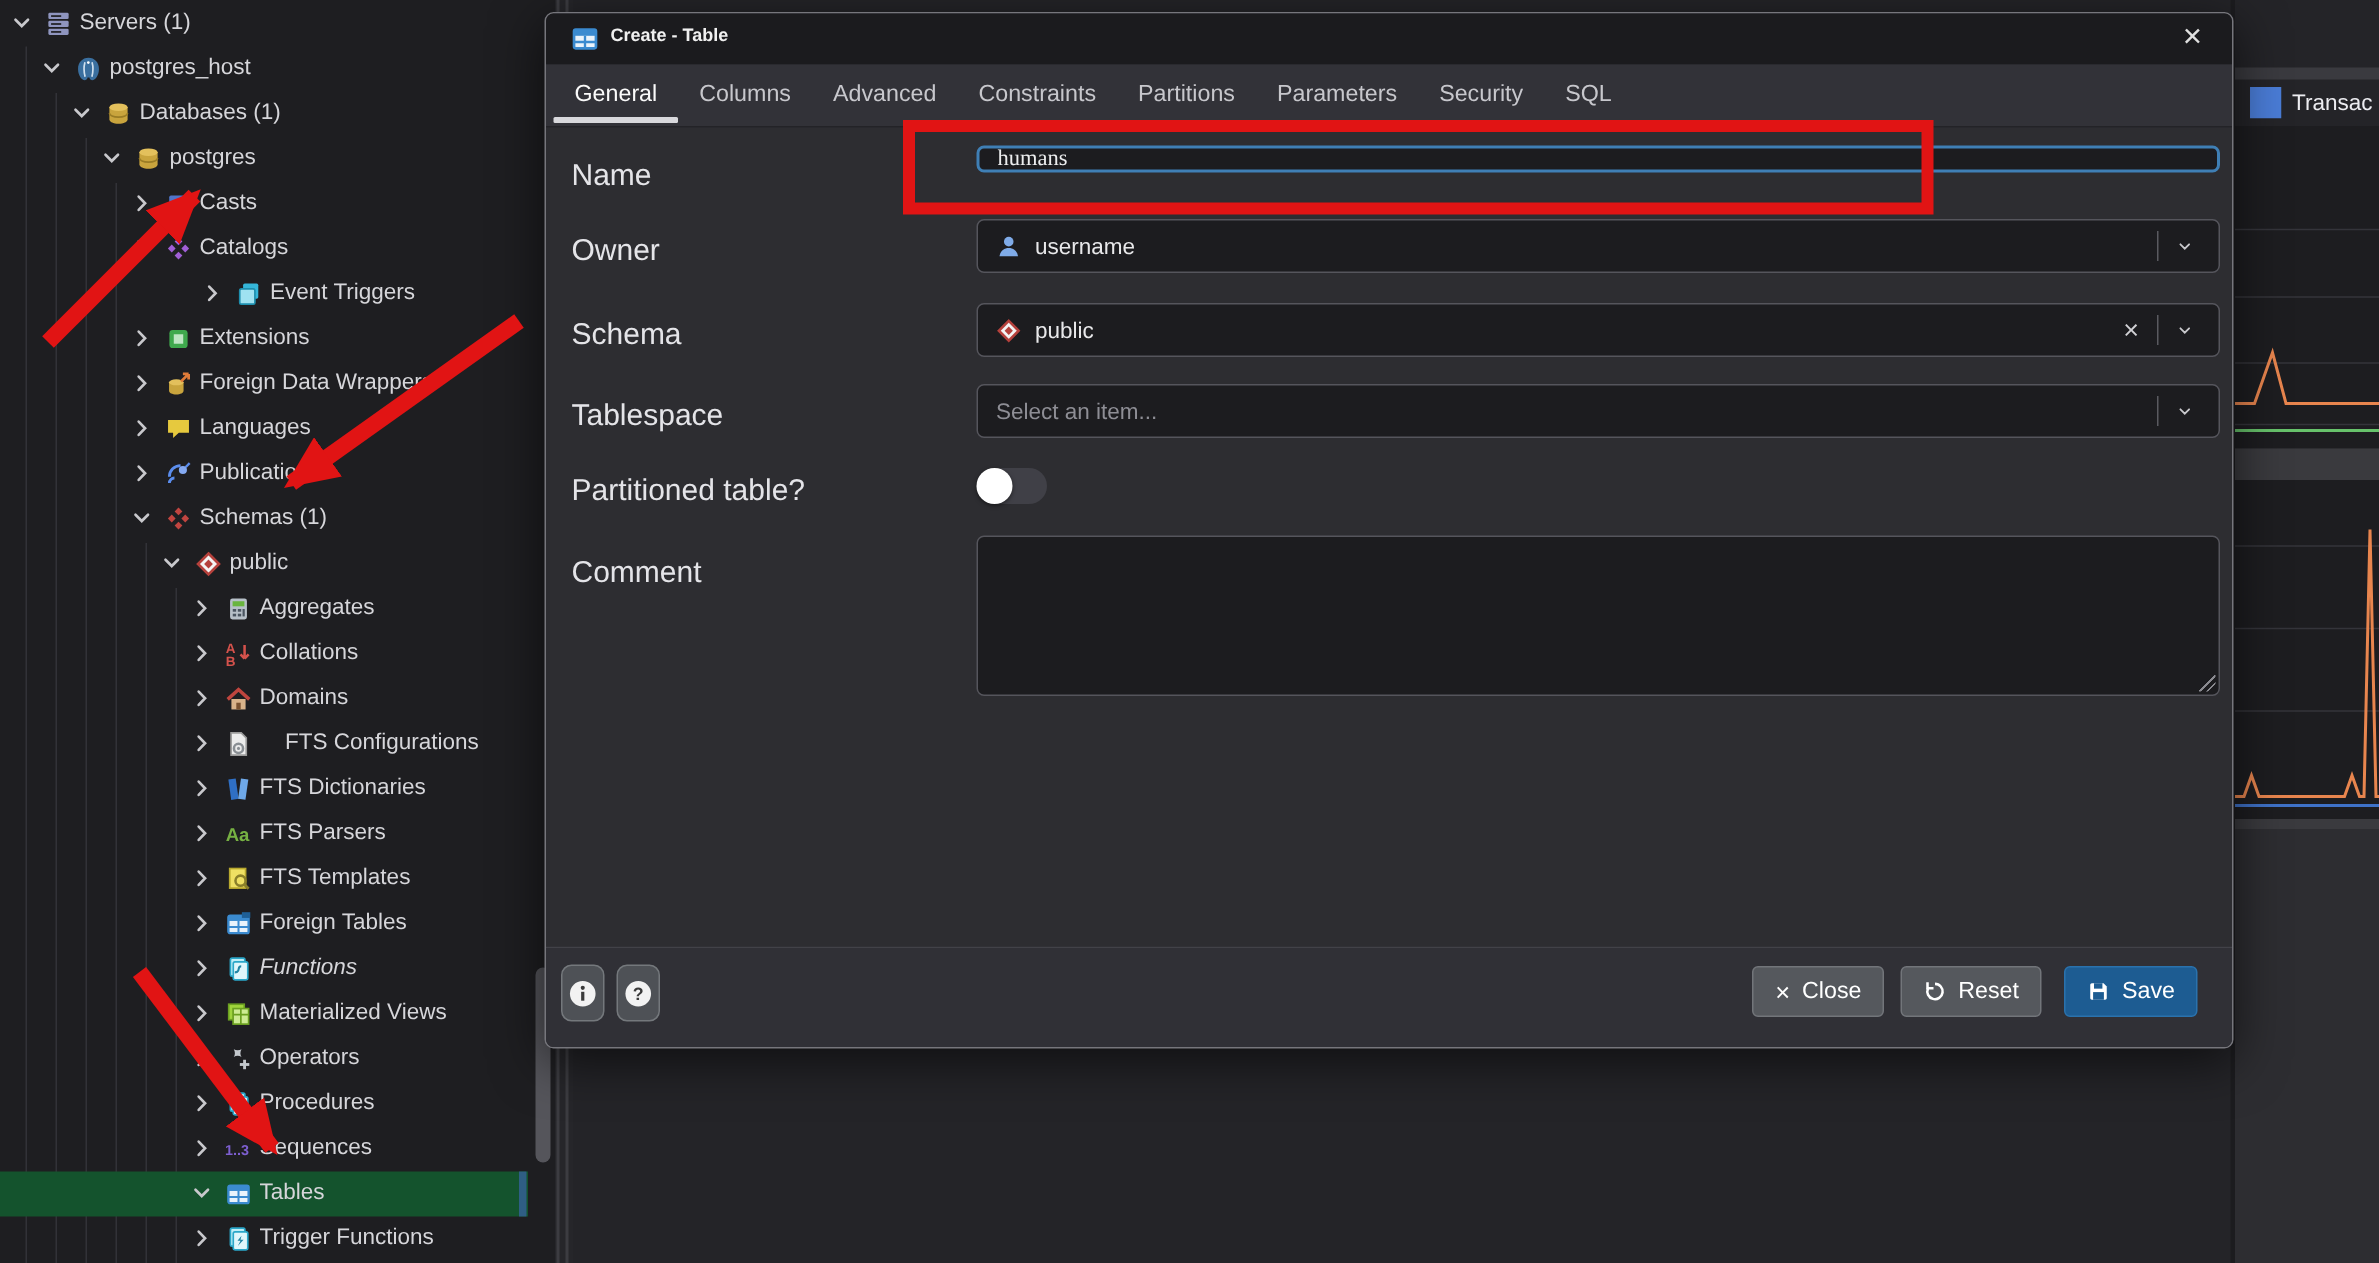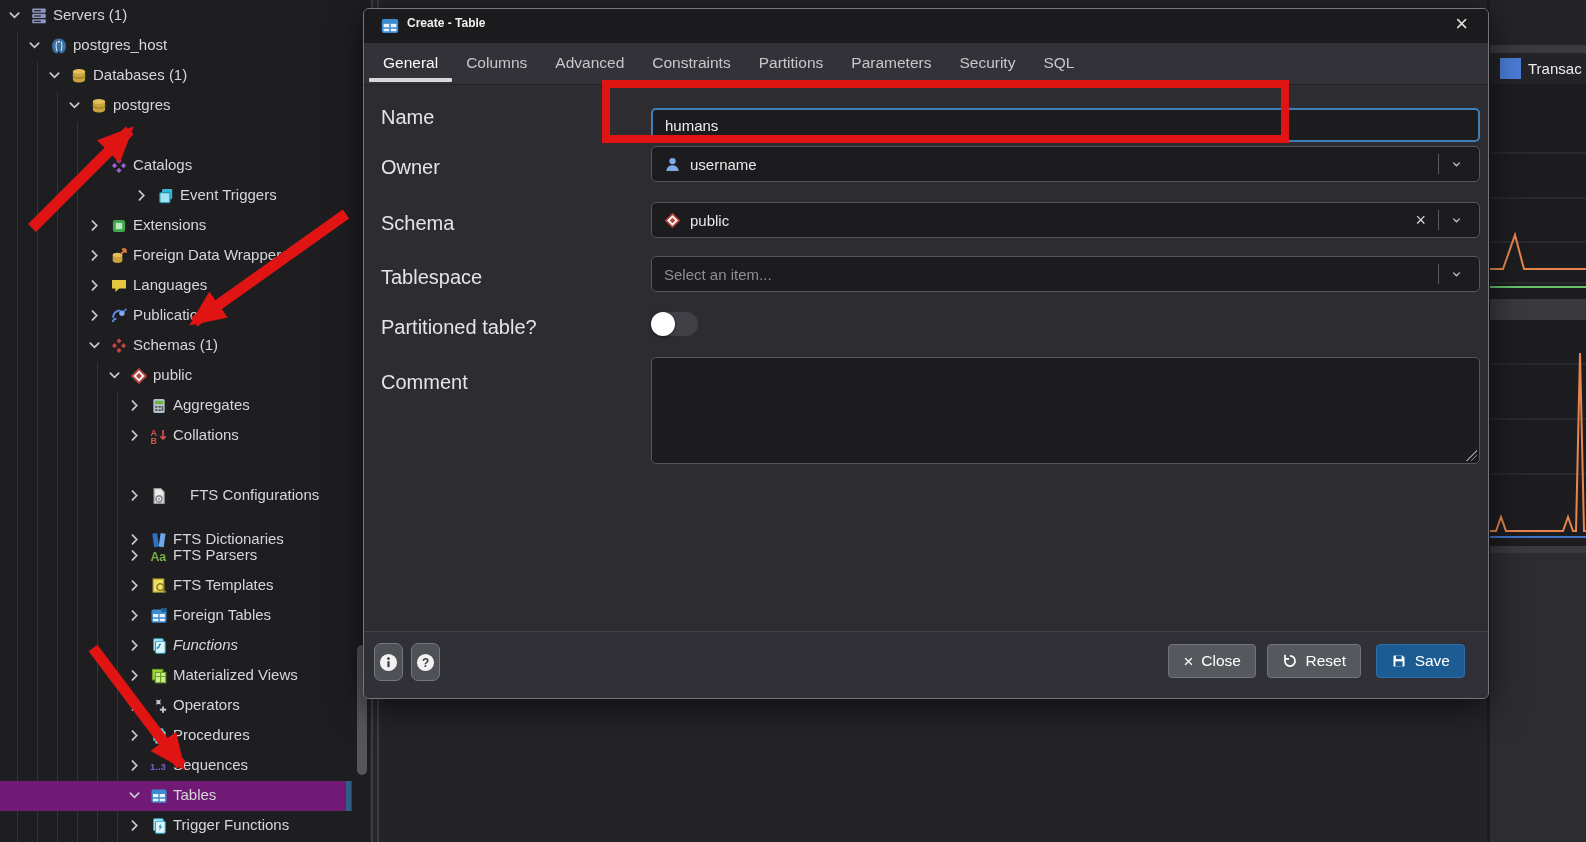--- a/index.html
+++ b/index.html
@@ -6,21 +6,21 @@
   body{
     width:1586px;height:842px;position:relative;overflow:hidden;
     background:#242428;font-family:"Liberation Sans","DejaVu Sans",sans-serif;
     -webkit-font-smoothing:antialiased;
   }
   .abs{position:absolute;}
   
   #sidebar{left:0;top:0;width:370px;height:842px;background:#1e1e21;}
   .guide{position:absolute;width:1px;background:#323238;}
   .tree-row{position:absolute;left:0;width:352px;height:30px;}
-  .tree-row.selected{background:#701a75;}
+  .tree-row.selected{background:#14532d;}
   .tree-row.selected::after{content:"";position:absolute;right:1px;top:0;bottom:0;width:5px;background:#2f5e84;}
   .tree-chevron{position:absolute;top:8px;width:13px;height:13px;}
   .tree-icon{position:absolute;top:6px;width:18px;height:18px;}
   .tree-icon svg,.tree-chevron svg{display:block;width:100%;height:100%;}
   .tree-label{position:absolute;top:5px;font-size:15px;color:#d6d6da;white-space:nowrap;}
   #sb-thumb{left:357px;top:645px;width:10px;height:130px;background:#55555b;border-radius:5px;}
   #splitter{left:370px;top:0;width:12px;height:842px;background:#26262a;}
   #splitter::before,#splitter::after{content:"";position:absolute;top:0;bottom:0;width:2px;background:#3c3c41;}
   #splitter::before{left:1px;} #splitter::after{left:7px;}
   
@@ -30,21 +30,21 @@
   #dlg-title-icon{left:17px;top:8px;width:18px;height:18px;}
   #dlg-title{left:43px;top:7px;font-size:12px;font-weight:bold;color:#f0f0f0;}
   #dlg-close{right:14px;top:2px;font-size:22px;color:#e0e0e0;cursor:pointer;padding:0 6px;}
   #tabbar{left:0;top:34px;right:0;height:42px;background:#323238;border-bottom:1px solid #232327;padding-left:5px;box-sizing:border-box;}
   .tab{display:inline-block;padding:0 14px;line-height:39px;font-size:15.5px;color:#c7c7cc;position:relative;cursor:pointer;}
   .tab.active{color:#fafafa;}
   .tab.active::after{content:"";position:absolute;left:0;right:0;bottom:0;height:4px;background:#d8d8dc;border-radius:1px;}
   .fld-label{position:absolute;left:17px;font-size:20px;color:#e4e4e8;}
   .fld{position:absolute;left:287px;width:829px;background:#1c1c1f;border:1px solid #55555c;
     border-radius:5px;color:#e8e8ea;font-size:15px;display:flex;align-items:center;box-sizing:border-box;}
-  #f-name{top:99px;height:34px;border:2px solid #3f7fb5;}
+  #f-name{top:88px;height:18px;border:2px solid #3f7fb5;font-family:Liberation Serif, serif;}
   #f-name input{flex:1;background:transparent;border:0;outline:0;color:#ecedee;font-size:15px;padding:0 12px;font-family:inherit;}
   .selrow{height:36px;padding:0 8px 0 12px;}
   #f-owner{top:137px;} #f-schema{top:193px;} #f-tablespace{top:247px;}
   .sel-icon{width:17px;height:17px;margin-right:9px;flex:0 0 auto;}
   .sel-icon svg{display:block;width:100%;height:100%;}
   .sel-value{flex:1;white-space:nowrap;overflow:hidden;}
   .placeholder{color:#8e8e95;}
   .sel-clear{color:#d2d2d6;font-size:18px;padding:0 10px;cursor:pointer;}
   .sel-sep{width:1px;height:20px;background:#5a5a60;margin:0 2px;}
   .sel-caret{width:30px;display:flex;justify-content:center;cursor:pointer;}
@@ -153,20 +153,34 @@
       </span>
       <span class="tree-icon" style="left: 90px;">
         <svg viewBox="0 0 16 16" xmlns="http://www.w3.org/2000/svg">
           <path d="M2.6 4v7.1c0 1.6 2.4 2.7 5.4 2.7s5.4-1.1 5.4-2.7V4z" fill="#c9a43d"></path>
           <path d="M2.6 7.4c0 1.5 2.4 2.5 5.4 2.5s5.4-1 5.4-2.5" stroke="#9a7c25" fill="none"></path>
           <ellipse cx="8" cy="4" rx="5.4" ry="2.2" fill="#e3c05c"></ellipse>
         </svg>
       </span>
       <span class="tree-label" style="left: 113px;">postgres</span>
     </div>
+    <div class="tree-row" style="top: 121px;">
+      <span class="tree-chevron" style="left: 88px;">
+        <svg viewBox="0 0 14 14" xmlns="http://www.w3.org/2000/svg">
+          <path d="M4.8 2.2l4.6 4.8-4.6 4.8" stroke="#c8c8cc" stroke-width="1.9" fill="none" stroke-linecap="round"></path>
+        </svg>
+      </span>
+      <span class="tree-icon" style="left: 110px;">
+        <svg viewBox="0 0 16 16" xmlns="http://www.w3.org/2000/svg">
+          <rect x="2.5" y="3" width="9" height="10" rx="1" fill="#4f74c9"></rect>
+          <path d="M11 6l3.5 2.5L11 11" fill="#8fa8e8"></path>
+        </svg>
+      </span>
+      <span class="tree-label" style="left: 133px;">Casts</span>
+    </div>
     <div class="tree-row" style="top: 151px;">
       <span class="tree-chevron" style="left: 88px;">
         <svg viewBox="0 0 14 14" xmlns="http://www.w3.org/2000/svg">
           <path d="M4.8 2.2l4.6 4.8-4.6 4.8" stroke="#c8c8cc" stroke-width="1.9" fill="none" stroke-linecap="round"></path>
         </svg>
       </span>
       <span class="tree-icon" style="left: 110px;">
         <svg viewBox="0 0 16 16" xmlns="http://www.w3.org/2000/svg">
           <g fill="#a05fd6">
             <path d="M8 1.2l2.3 2.3L8 5.8 5.7 3.5z"></path>
@@ -311,36 +325,51 @@
       </span>
       <span class="tree-icon" style="left: 150px;">
         <svg viewBox="0 0 16 16" xmlns="http://www.w3.org/2000/svg">
           <text x="0.5" y="7.6" font-size="8" font-weight="bold" fill="#d4524c" font-family="sans-serif">A</text>
           <text x="0.5" y="15" font-size="8" font-weight="bold" fill="#d4524c" font-family="sans-serif">B</text>
           <path d="M11.6 2.6v8.2m0 0l-2.4-2.6m2.4 2.6l2.4-2.6" stroke="#d4524c" stroke-width="1.5" fill="none"></path>
         </svg>
       </span>
       <span class="tree-label" style="left: 173px;">Collations</span>
     </div>
+    <div class="tree-row" style="top: 451px;">
+      <span class="tree-chevron" style="left: 128px;">
+        <svg viewBox="0 0 14 14" xmlns="http://www.w3.org/2000/svg">
+          <path d="M4.8 2.2l4.6 4.8-4.6 4.8" stroke="#c8c8cc" stroke-width="1.9" fill="none" stroke-linecap="round"></path>
+        </svg>
+      </span>
+      <span class="tree-icon" style="left: 150px;">
+        <svg viewBox="0 0 16 16" xmlns="http://www.w3.org/2000/svg">
+          <path d="M1.6 8.2L8 2.4l6.4 5.8" fill="none" stroke="#c0453e" stroke-width="2.1"></path>
+          <rect x="3.8" y="8" width="8.4" height="6.2" fill="#d9b38a"></rect>
+          <rect x="6.7" y="10.2" width="2.6" height="4" fill="#7a5230"></rect>
+        </svg>
+      </span>
+      <span class="tree-label" style="left: 173px;">Domains</span>
+    </div>
     <div class="tree-row" style="top: 481px;">
       <span class="tree-chevron" style="left: 128px;">
         <svg viewBox="0 0 14 14" xmlns="http://www.w3.org/2000/svg">
           <path d="M4.8 2.2l4.6 4.8-4.6 4.8" stroke="#c8c8cc" stroke-width="1.9" fill="none" stroke-linecap="round"></path>
         </svg>
       </span>
       <span class="tree-icon" style="left: 150px;">
         <svg viewBox="0 0 16 16" xmlns="http://www.w3.org/2000/svg">
           <path d="M3.6 1.4h6l3 3v10.2h-9z" fill="#ececec" stroke="#9a9a9a"></path>
           <circle cx="8" cy="10.6" r="2.7" fill="none" stroke="#8a8f94" stroke-width="1.5"></circle>
           <circle cx="8" cy="10.6" r="0.9" fill="#8a8f94"></circle>
         </svg>
       </span>
       <span class="tree-label" style="left: 173px; margin-left: 17px;">FTS Configurations</span>
     </div>
-    <div class="tree-row" style="top: 525px;">
+    <div class="tree-row" style="top: 511px;">
       <span class="tree-chevron" style="left: 128px;">
         <svg viewBox="0 0 14 14" xmlns="http://www.w3.org/2000/svg">
           <path d="M4.8 2.2l4.6 4.8-4.6 4.8" stroke="#c8c8cc" stroke-width="1.9" fill="none" stroke-linecap="round"></path>
         </svg>
       </span>
       <span class="tree-icon" style="left: 150px;">
         <svg viewBox="0 0 16 16" xmlns="http://www.w3.org/2000/svg">
           <g transform="rotate(-8 5 8)">
             <rect x="2.8" y="2" width="4.4" height="12.2" fill="#2f6fc4"></rect>
           </g>

